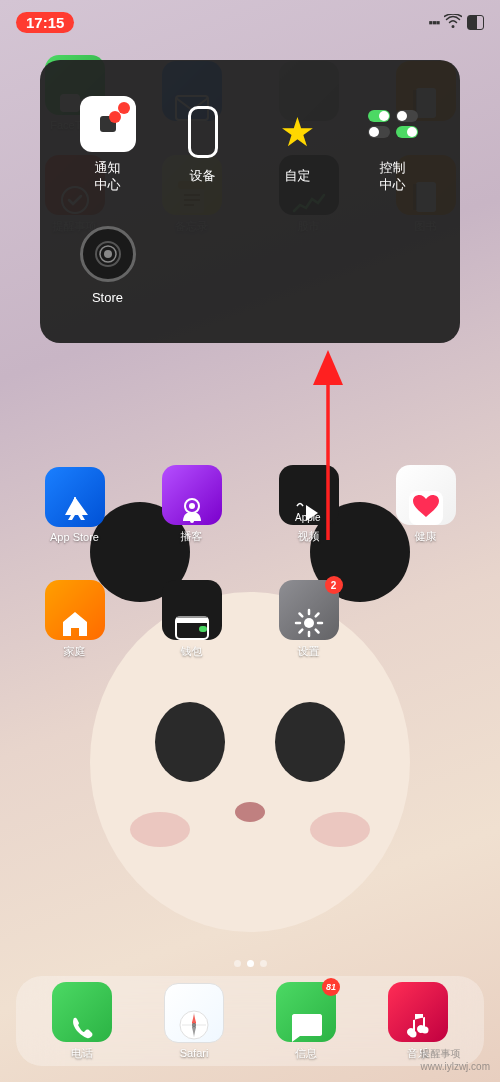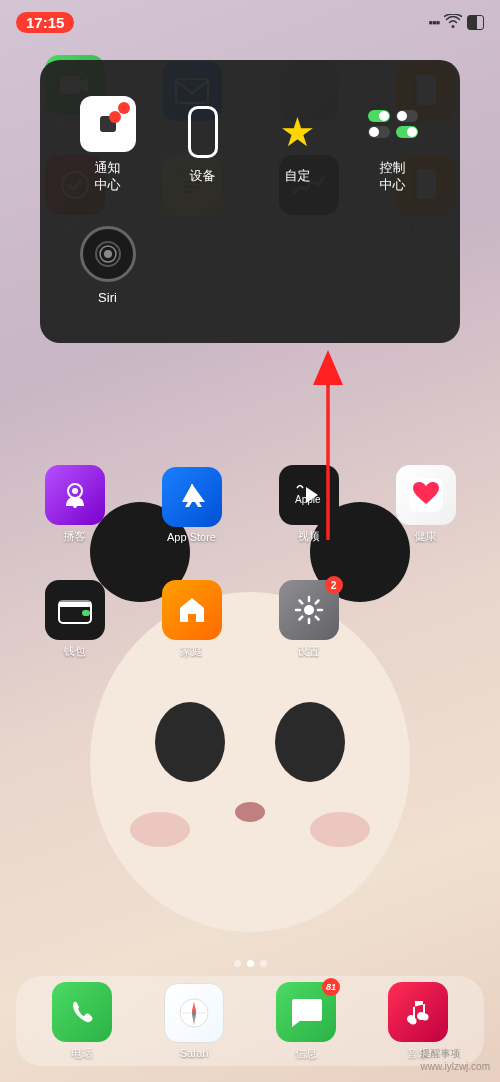--- a/index.html
+++ b/index.html
@@ -147,21 +147,21 @@
       flex-direction: column;
       align-items: center;
       gap: 4px;
       width: 70px;
     }
     .app-icon-img {
       width: 60px;
       height: 60px;
       border-radius: 14px;
       display: flex;
-      align-items: center;
+      align-items: flex-end;
       justify-content: center;
       font-size: 28px;
       position: relative;
     }
     .app-label {
       color: white;
       font-size: 11px;
       text-align: center;
       text-shadow: 0 1px 2px rgba(0,0,0,0.5);
       white-space: nowrap;
@@ -540,53 +540,53 @@
   </div>
 
   <div class="menu-item">
     <div class="icon-siri">
       <svg width="28" height="28" viewBox="0 0 28 28" fill="none">
         <circle cx="14" cy="14" r="12" stroke="#555" stroke-width="2" fill="#1a1a1a"></circle>
         <circle cx="14" cy="14" r="8" stroke="#888" stroke-width="1.5" fill="none"></circle>
         <circle cx="14" cy="14" r="4" fill="#888"></circle>
       </svg>
     </div>
-    <span class="menu-item-label">Siri</span>
+    <span class="menu-item-label">Store</span>
   </div>
 </div>
 
 <svg class="red-arrow" style="left:298px;top:340px;" width="60" height="220" viewBox="0 0 60 220">
 
   <line x1="30" y1="200" x2="30" y2="40" stroke="#ff2020" stroke-width="3.5"></line>
 
   <polygon points="30,10 15,45 45,45" fill="#ff2020"></polygon>
 </svg>
 
 <div class="apps-row apps-row-3">
+  <div class="app-icon">
+    <div class="app-icon-img appstore-bg">
+      <svg width="34" height="34" viewBox="0 0 34 34" fill="white">
+        <path d="M17 4L7 22h6l-3 5h4l3-5h3l3 5h4l-3-5h6z" fill="white"></path>
+        <path d="M11 22L17 4l6 18" stroke="white" stroke-width="1" fill="white"></path>
+      </svg>
+    </div>
+    <span class="app-label">App Store</span>
+  </div>
   <div class="app-icon">
     <div class="app-icon-img podcasts-bg">
       <svg width="30" height="30" viewBox="0 0 30 30" fill="white">
         <circle cx="15" cy="11" r="7" stroke="white" stroke-width="2" fill="none"></circle>
         <circle cx="15" cy="11" r="3" fill="white"></circle>
         <path d="M10 18c-4 2-4 8-4 8h18s0-6-4-8" fill="white"></path>
         <rect x="13" y="20" width="4" height="8" rx="2" fill="white"></rect>
       </svg>
     </div>
     <span class="app-label">播客</span>
   </div>
   <div class="app-icon">
-    <div class="app-icon-img appstore-bg">
-      <svg width="34" height="34" viewBox="0 0 34 34" fill="white">
-        <path d="M17 4L7 22h6l-3 5h4l3-5h3l3 5h4l-3-5h6z" fill="white"></path>
-        <path d="M11 22L17 4l6 18" stroke="white" stroke-width="1" fill="white"></path>
-      </svg>
-    </div>
-    <span class="app-label">App Store</span>
-  </div>
-  <div class="app-icon">
     <div class="app-icon-img appletv-bg">
       <svg width="34" height="24" viewBox="0 0 34 24" fill="white">
         <path d="M14 4l12 8-12 8z" fill="white"></path>
         <text x="3" y="20" font-size="10" fill="white" font-family="sans-serif">Apple</text>
         <path d="M5 5 Q8 0 11 5" stroke="white" stroke-width="1.5" fill="none"></path>
       </svg>
     </div>
     <span class="app-label">视频</span>
   </div>
   <div class="app-icon">
@@ -594,38 +594,38 @@
       <svg width="34" height="34" viewBox="0 0 34 34">
         <rect width="34" height="34" rx="8" fill="white"></rect>
         <path d="M17 26 C10 20 4 15 4 10 C4 6 7 4 10.5 4 C13 4 15.5 6 17 8 C18.5 6 21 4 23.5 4 C27 4 30 6 30 10 C30 15 24 20 17 26z" fill="#ff2d55"></path>
       </svg>
     </div>
     <span class="app-label">健康</span>
   </div>
 </div>
 
 <div class="apps-row apps-row-4">
+  <div class="app-icon">
+    <div class="app-icon-img home-bg">
+      <svg width="32" height="32" viewBox="0 0 32 32" fill="white">
+        <path d="M4 14L16 4l12 10v14H20v-8h-8v8H4z" fill="white"></path>
+      </svg>
+    </div>
+    <span class="app-label">家庭</span>
+  </div>
   <div class="app-icon">
     <div class="app-icon-img wallet-bg">
       <svg width="34" height="28" viewBox="0 0 34 28" fill="white">
         <rect x="1" y="5" width="32" height="22" rx="4" fill="none" stroke="white" stroke-width="2"></rect>
         <rect x="1" y="5" width="32" height="6" fill="white"></rect>
         <rect x="24" y="14" width="8" height="6" rx="3" fill="#4cd964"></rect>
         <line x1="1" y1="5" x2="33" y2="5" stroke="#333" stroke-width="1"></line>
       </svg>
     </div>
     <span class="app-label">钱包</span>
-  </div>
-  <div class="app-icon">
-    <div class="app-icon-img home-bg">
-      <svg width="32" height="32" viewBox="0 0 32 32" fill="white">
-        <path d="M4 14L16 4l12 10v14H20v-8h-8v8H4z" fill="white"></path>
-      </svg>
-    </div>
-    <span class="app-label">家庭</span>
   </div>
   <div class="app-icon">
     <div class="app-icon-img settings-bg" style="position:relative;">
       <svg width="34" height="34" viewBox="0 0 34 34" fill="white">
         <circle cx="17" cy="17" r="5" fill="white"></circle>
         <path d="M17 4v4M17 26v4M4 17h4M26 17h4M7.5 7.5l2.8 2.8M23.7 23.7l2.8 2.8M7.5 26.5l2.8-2.8M23.7 10.3l2.8-2.8" stroke="white" stroke-width="2.5" stroke-linecap="round"></path>
       </svg>
       <span class="badge">2</span>
     </div>
     <span class="app-label">设置</span>

